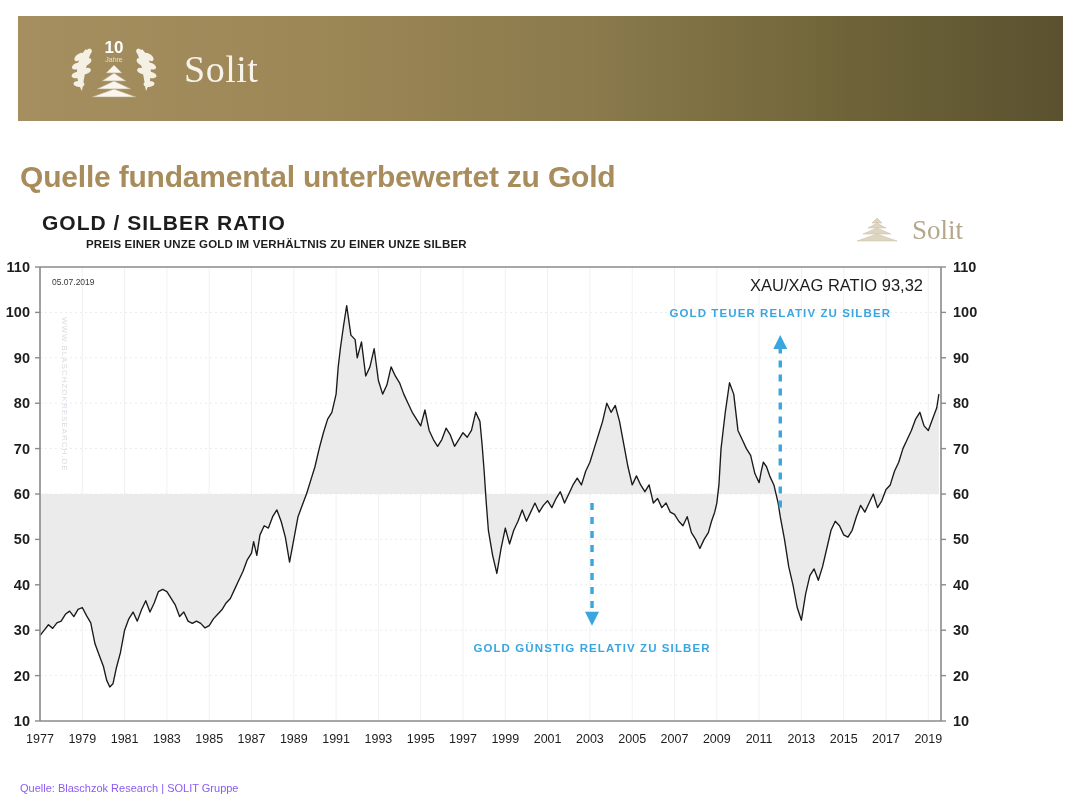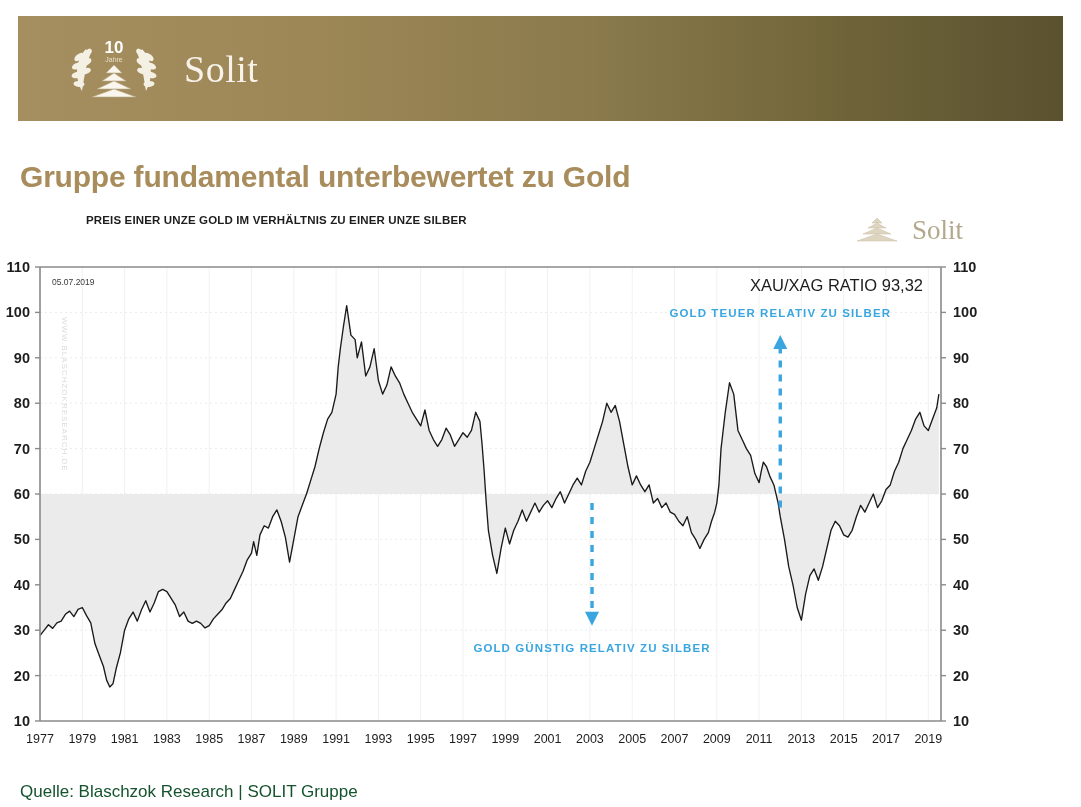--- a/index.html
+++ b/index.html
@@ -43,21 +43,21 @@
   .plot-wrap{position:absolute;left:0;top:48px;width:1081px;height:510px;}
   svg.plot{display:block;}
   .ytick-label{font-size:14.5px;font-weight:bold;fill:#1d1d1d;font-family:"Liberation Sans",sans-serif;}
   .xtick-label{font-size:12.5px;fill:#1d1d1d;font-family:"Liberation Sans",sans-serif;}
   .anno-text{font-size:11.5px;fill:#3aa6e0;font-family:"Liberation Sans",sans-serif;letter-spacing:1.1px;font-weight:bold;}
   .ratio-text{font-size:16.5px;fill:#1d1d1d;font-family:"Liberation Sans",sans-serif;}
   .date-text{font-size:8.5px;fill:#3a3a3a;font-family:"Liberation Sans",sans-serif;}
   .wm-text{font-size:8px;fill:#d8dde2;font-family:"Liberation Sans",sans-serif;letter-spacing:1px;}
   
   .source-note{
-    position:absolute;left:20px;top:782px;font-size:17px;color:#14532d;
+    position:absolute;left:20px;top:782px;font-size:11px;color:#8b5cf6;
   }
 </style>
 </head>
 <body>
 
 <div class="brand-band">
   <div class="brand-inner">
     <div class="wreath-logo">
       <svg width="96" height="80" viewBox="0 0 96 80">
 
@@ -90,25 +90,26 @@
           <polygon points="48,60 70,68 26,68"></polygon>
         </g>
         <text x="48" y="24" text-anchor="middle" style="font-family:'Liberation Sans',sans-serif;font-size:17px;font-weight:bold;fill:#ffffff;">10</text>
         <text x="48" y="33" text-anchor="middle" style="font-family:'Liberation Sans',sans-serif;font-size:7px;fill:#e9dfc8;">Jahre</text>
       </svg>
     </div>
     <div class="brand-wordmark">Solit</div>
   </div>
 </div>
 
-<div class="slide-title">Gruppe fundamental unterbewertet zu Gold</div>
+<div class="slide-title">Quelle fundamental unterbewertet zu Gold</div>
 
 <div class="chart-block">
 
   <div class="chart-heading">
+    <div class="chart-title">GOLD / SILBER RATIO</div>
     <div class="chart-subtitle">PREIS EINER UNZE GOLD IM VERHÄLTNIS ZU EINER UNZE SILBER</div>
   </div>
 
   <div class="chart-brand">
     <div class="pyr">
       <svg width="46" height="30" viewBox="0 0 46 30">
         <g fill="#ded5c0" stroke="#c9bda2" stroke-width="0.5">
           <polygon points="23,3 28,8 18,8"></polygon>
           <polygon points="23,8 32,13 14,13"></polygon>
           <polygon points="23,13 37,19 9,19"></polygon>

